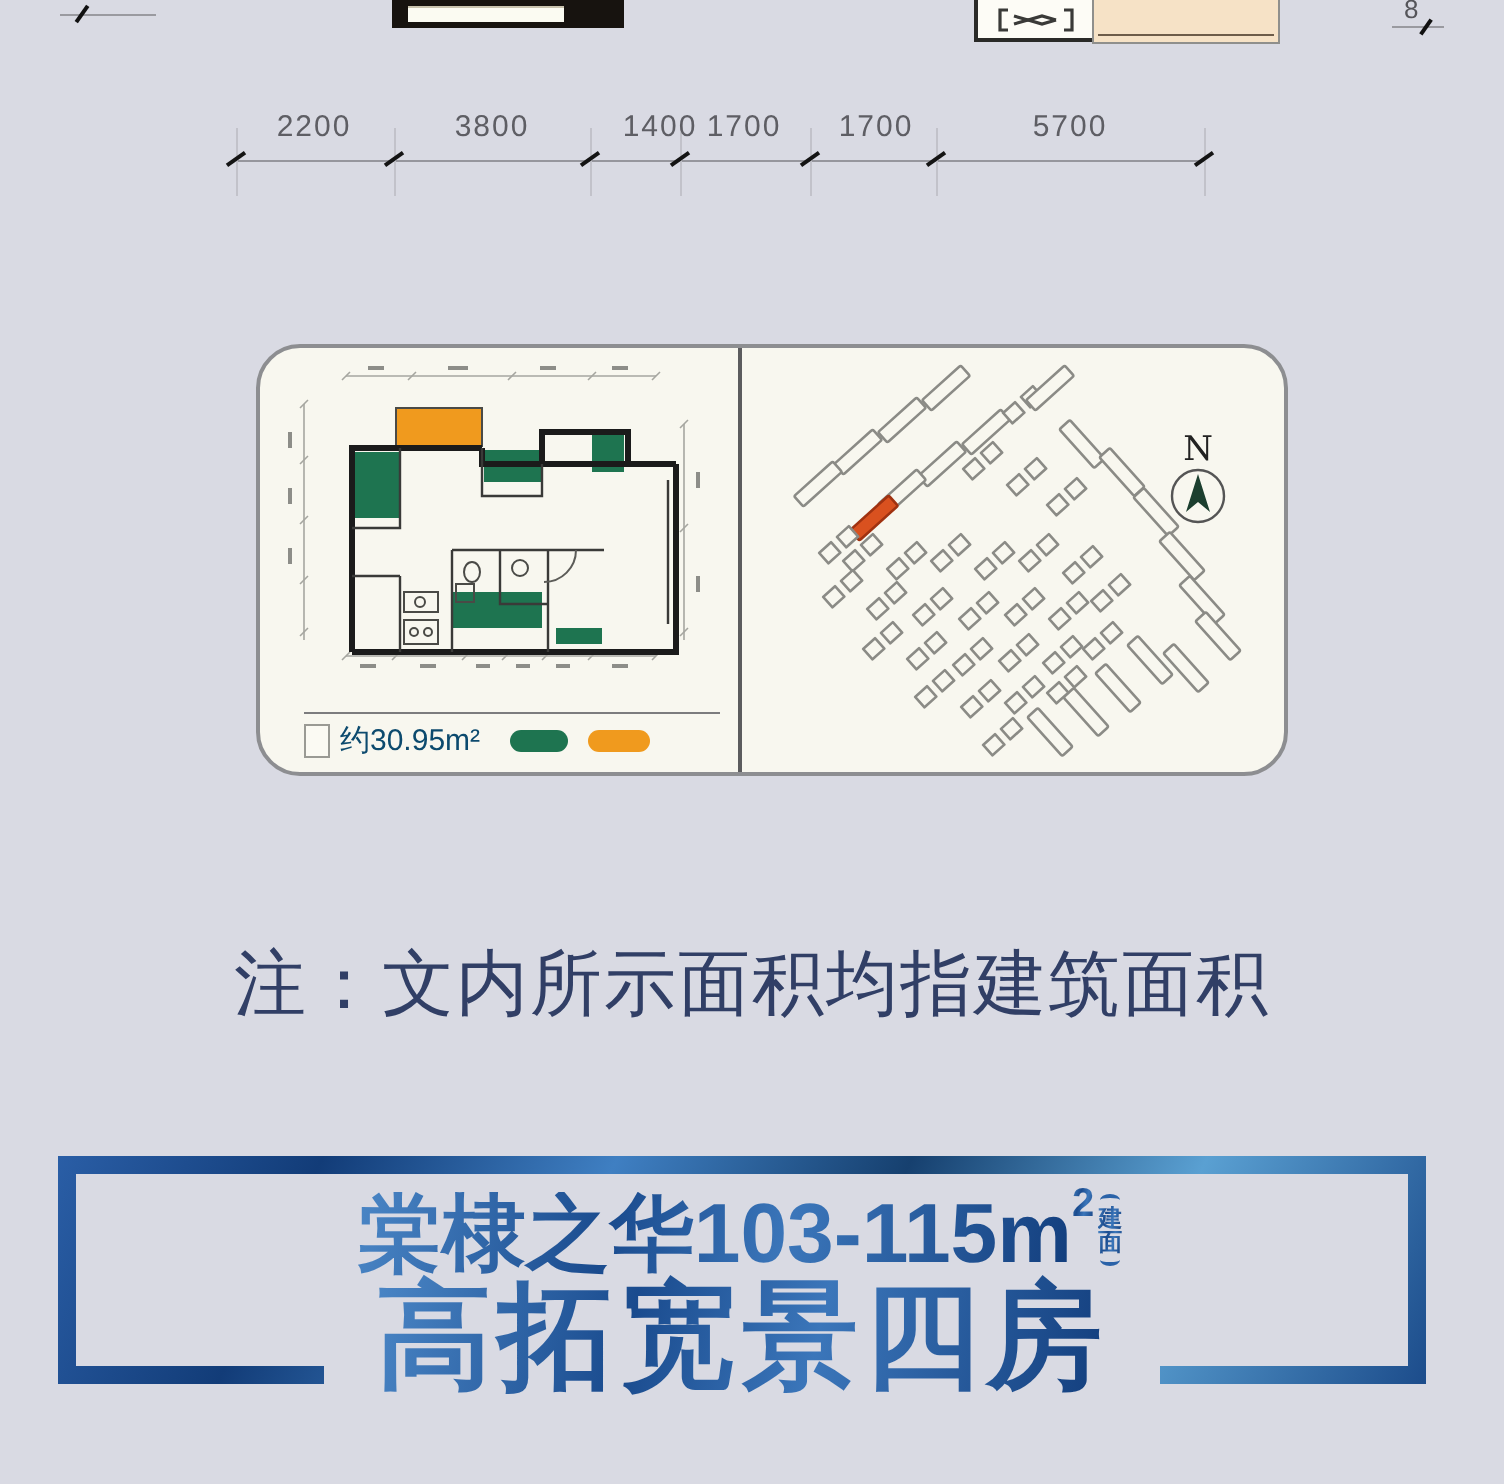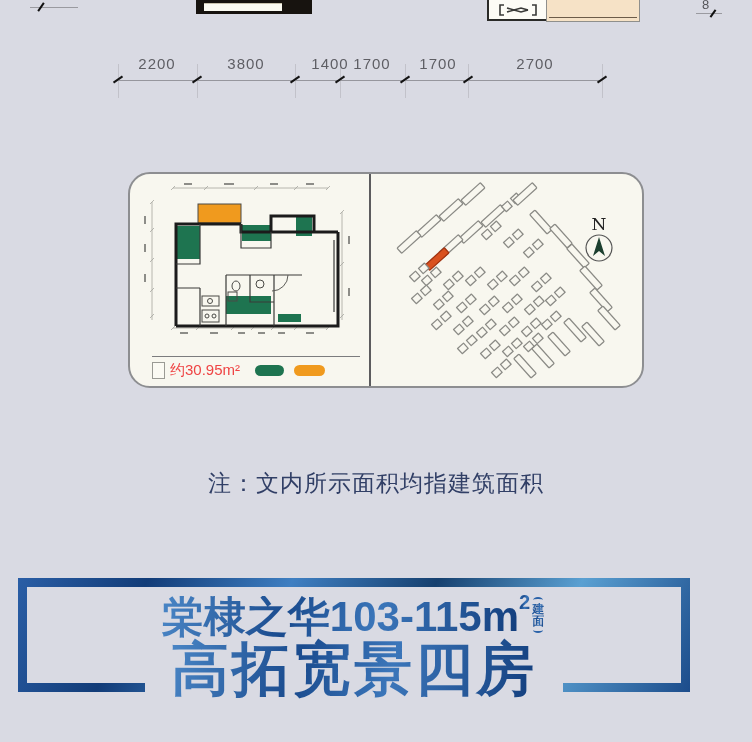--- a/index.html
+++ b/index.html
@@ -29,33 +29,33 @@
 
   
   .card{position:absolute;left:128px;top:172px;width:512px;height:212px;background:#f8f7ef;border:2px solid #8d8e91;border-radius:22px;overflow:hidden;}
   .card .divider{position:absolute;left:239px;top:0;bottom:0;width:2px;background:#5c5c5e;}
   .panel-left{position:absolute;left:0;top:0;width:239px;height:100%;}
   .panel-right{position:absolute;left:241px;top:0;right:0;height:100%;}
   .plan-svg{position:absolute;left:8px;top:6px;}
   .legend-hr{position:absolute;left:22px;top:182px;width:208px;height:1px;background:#7c7c7e;}
   .area-wrap{position:absolute;left:22px;top:187px;display:flex;align-items:center;gap:5px;}
   .area-box-icon{width:11px;height:15px;border:1px solid #9a9a94;background:#fbfaf3;}
-  .area-text{font-size:15px;color:#ef4444;}
+  .area-text{font-size:15px;color:#0c4a6e;}
   .pill{position:absolute;top:191px;height:11px;border-radius:6px;}
   .pill.green{left:125px;width:29px;background:#1e7450;}
   .pill.orange{left:164px;width:31px;background:#f09a1e;}
   .site-svg{position:absolute;left:2px;top:2px;}
   .bld{stroke:#8b8b86;fill:#f8f7ef;stroke-width:1.3;stroke-linejoin:round;}
   .bld-h{stroke:#a03210;fill:#d9511f;stroke-width:1.3;}
 
   
-  .note{position:absolute;left:0;top:468px;width:752px;text-align:center;font-size:23px;font-weight:500;color:#313f66;letter-spacing:1px;}
-
-  
-  .banner{position:absolute;left:18px;top:578px;width:672px;height:114px;}
+  .note{position:absolute;left:0;top:468px;width:752px;text-align:center;font-size:36px;font-weight:500;color:#313f66;letter-spacing:1px;}
+
+  
+  .banner{position:absolute;left:29px;top:578px;width:672px;height:114px;padding-left:12px;}
   .frame{position:absolute;inset:0;padding:9px;box-sizing:border-box;
     background:linear-gradient(115deg,#2a5ea6 0%,#123c78 18%,#3f7fc2 38%,#16406f 58%,#5aa0d2 78%,#1c4c8b 100%);}
   .frame-inner{width:100%;height:100%;background:#d9dae3;}
   .bt{background-image:linear-gradient(103deg,#4a86c6 0%,#1a4b8e 35%,#3b76ba 60%,#123d7c 100%);
       -webkit-background-clip:text;background-clip:text;-webkit-text-fill-color:transparent;color:#2a62a8;}
   .line1{position:absolute;left:0;top:18px;width:100%;display:flex;justify-content:center;align-items:center;
          font-weight:bold;font-size:42px;line-height:1;letter-spacing:0px;white-space:nowrap;}
   .line1 sup{font-size:20px;position:relative;top:-15px;font-weight:bold;}
   .jianmian{display:inline-flex;flex-direction:column;align-items:center;justify-content:center;
             font-size:12px;line-height:12px;font-weight:bold;margin:0 2px;position:relative;top:-2px;}
@@ -112,21 +112,21 @@
       <div class="dim-tick" style="left: 404px;"></div>
       <div class="dim-ext" style="left: 468px;"></div>
       <div class="dim-tick" style="left: 467px;"></div>
       <div class="dim-ext" style="left: 602px;"></div>
       <div class="dim-tick" style="left: 601px;"></div>
       <span class="dim-label" style="left: 157px;">2200</span>
       <span class="dim-label" style="left: 246px;">3800</span>
       <span class="dim-label" style="left: 318px; margin-left: 12px;">1400</span>
       <span class="dim-label" style="left: 372px;">1700</span>
       <span class="dim-label" style="left: 438px;">1700</span>
-      <span class="dim-label" style="left: 535px;">2700</span>
+      <span class="dim-label" style="left: 535px;">5700</span>
     </div>
 
   <div class="card">
     <div class="panel-left">
       <svg class="plan-svg" width="220" height="172" viewBox="0 0 220 172">
 
         <g stroke="#a6a6a0" stroke-width="0.8" fill="none">
           <path d="M35,8 H190"></path>
             <path d="M35,148 H190"></path>
           <path d="M14,22 V140"></path>

